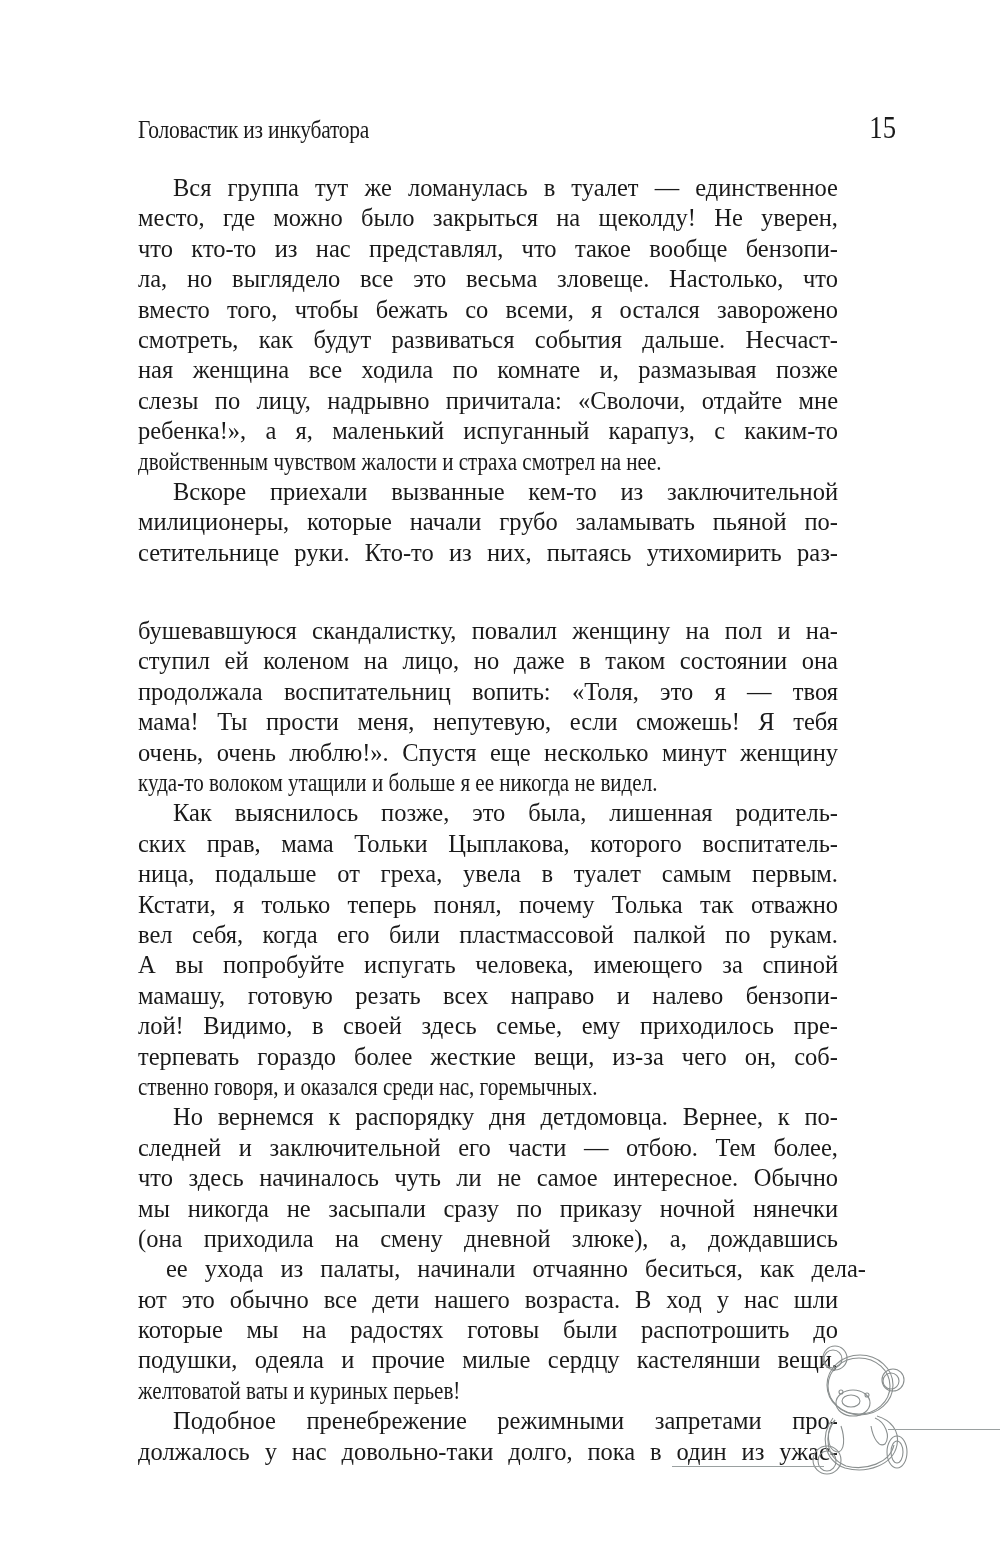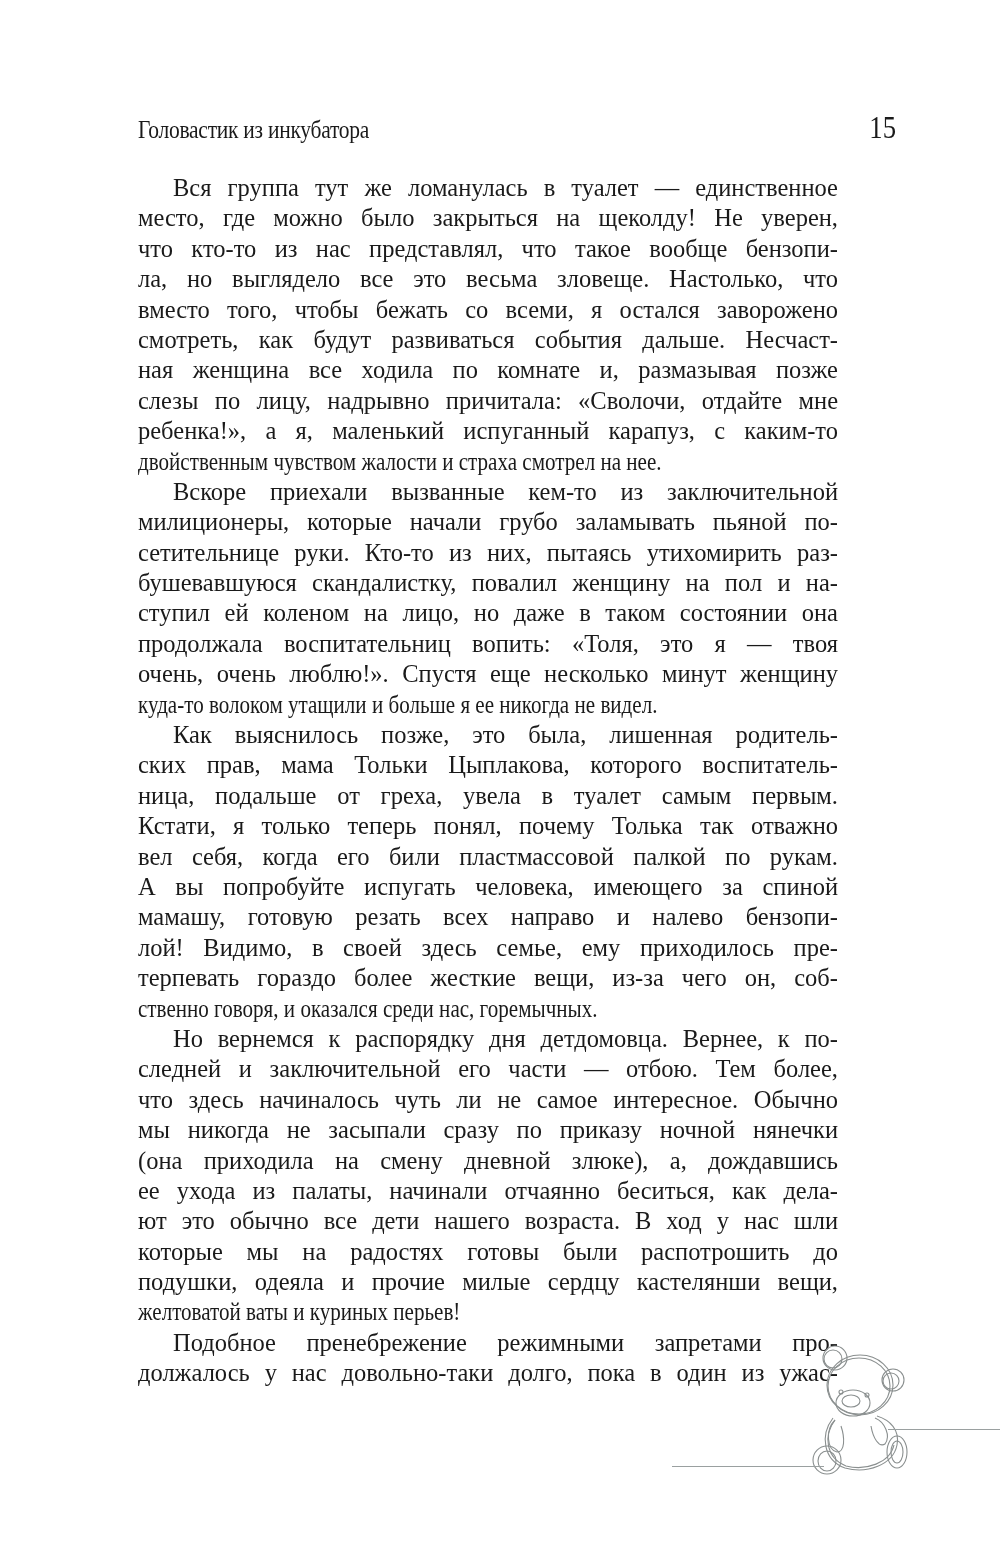--- a/index.html
+++ b/index.html
@@ -27,41 +27,42 @@
     <div class="line" style="display: block; width: 700px; padding-left: 0px; transform: scaleX(1); box-sizing: border-box;">ла, но выглядело все это весьма зловеще. Настолько, что</div>
     <div class="line" style="display: block; width: 700px; padding-left: 0px; transform: scaleX(1); box-sizing: border-box;">вместо того, чтобы бежать со всеми, я остался заворожено</div>
     <div class="line" style="display: block; width: 700px; padding-left: 0px; transform: scaleX(1); box-sizing: border-box;">смотреть, как будут развиваться события дальше. Несчаст-</div>
     <div class="line" style="display: block; width: 700px; padding-left: 0px; transform: scaleX(1); box-sizing: border-box;">ная женщина все ходила по комнате и, размазывая позже</div>
     <div class="line" style="display: block; width: 700px; padding-left: 0px; transform: scaleX(1); box-sizing: border-box;">слезы по лицу, надрывно причитала: «Сволочи, отдайте мне</div>
     <div class="line" style="display: block; width: 700px; padding-left: 0px; transform: scaleX(1); box-sizing: border-box;">ребенка!», а я, маленький испуганный карапуз, с каким-то</div>
     <div class="line last" style="display: block; width: 813.953px; padding-left: 0px; transform: scaleX(0.86); box-sizing: border-box;">двойственным чувством жалости и страха смотрел на нее.</div>
     <div class="line indent" style="display: block; width: 700px; padding-left: 35px; transform: scaleX(1); box-sizing: border-box;">Вскоре приехали вызванные кем-то из заключительной</div>
     <div class="line" style="display: block; width: 700px; padding-left: 0px; transform: scaleX(1); box-sizing: border-box;">милиционеры, которые начали грубо заламывать пьяной по-</div>
     <div class="line" style="display: block; width: 700px; padding-left: 0px; transform: scaleX(1); box-sizing: border-box;">сетительнице руки. Кто-то из них, пытаясь утихомирить раз-</div>
-    <div class="line" style="display: block; width: 700px; padding-left: 0px; transform: scaleX(1); box-sizing: border-box;">бушевавшуюся скандалистку, повалил женщину на пол и на-</div>
+    <div class="line" style="display: block; width: 700px; padding-left: 0px; transform: scaleX(1); box-sizing: border-box; margin-top: 48px;">бушевавшуюся скандалистку, повалил женщину на пол и на-</div>
     <div class="line" style="display: block; width: 700px; padding-left: 0px; transform: scaleX(1); box-sizing: border-box;">ступил ей коленом на лицо, но даже в таком состоянии она</div>
     <div class="line" style="display: block; width: 700px; padding-left: 0px; transform: scaleX(1); box-sizing: border-box;">продолжала воспитательниц вопить: «Толя, это я — твоя</div>
+    <div class="line" style="display: block; width: 700px; padding-left: 0px; transform: scaleX(1); box-sizing: border-box;">мама! Ты прости меня, непутевую, если сможешь! Я тебя</div>
     <div class="line" style="display: block; width: 700px; padding-left: 0px; transform: scaleX(1); box-sizing: border-box;">очень, очень люблю!». Спустя еще несколько минут женщину</div>
     <div class="line last" style="display: block; width: 813.953px; padding-left: 0px; transform: scaleX(0.86); box-sizing: border-box;">куда-то волоком утащили и больше я ее никогда не видел.</div>
     <div class="line indent" style="display: block; width: 700px; padding-left: 35px; transform: scaleX(1); box-sizing: border-box;">Как выяснилось позже, это была, лишенная родитель-</div>
     <div class="line" style="display: block; width: 700px; padding-left: 0px; transform: scaleX(1); box-sizing: border-box;">ских прав, мама Тольки Цыплакова, которого воспитатель-</div>
     <div class="line" style="display: block; width: 700px; padding-left: 0px; transform: scaleX(1); box-sizing: border-box;">ница, подальше от греха, увела в туалет самым первым.</div>
     <div class="line" style="display: block; width: 700px; padding-left: 0px; transform: scaleX(1); box-sizing: border-box;">Кстати, я только теперь понял, почему Толька так отважно</div>
     <div class="line" style="display: block; width: 700px; padding-left: 0px; transform: scaleX(1); box-sizing: border-box;">вел себя, когда его били пластмассовой палкой по рукам.</div>
     <div class="line" style="display: block; width: 700px; padding-left: 0px; transform: scaleX(1); box-sizing: border-box;">А вы попробуйте испугать человека, имеющего за спиной</div>
     <div class="line" style="display: block; width: 700px; padding-left: 0px; transform: scaleX(1); box-sizing: border-box;">мамашу, готовую резать всех направо и налево бензопи-</div>
     <div class="line" style="display: block; width: 700px; padding-left: 0px; transform: scaleX(1); box-sizing: border-box;">лой! Видимо, в своей здесь семье, ему приходилось пре-</div>
     <div class="line" style="display: block; width: 700px; padding-left: 0px; transform: scaleX(1); box-sizing: border-box;">терпевать гораздо более жесткие вещи, из-за чего он, соб-</div>
     <div class="line last" style="display: block; width: 813.953px; padding-left: 0px; transform: scaleX(0.86); box-sizing: border-box;">ственно говоря, и оказался среди нас, горемычных.</div>
     <div class="line indent" style="display: block; width: 700px; padding-left: 35px; transform: scaleX(1); box-sizing: border-box;">Но вернемся к распорядку дня детдомовца. Вернее, к по-</div>
     <div class="line" style="display: block; width: 700px; padding-left: 0px; transform: scaleX(1); box-sizing: border-box;">следней и заключительной его части — отбою. Тем более,</div>
     <div class="line" style="display: block; width: 700px; padding-left: 0px; transform: scaleX(1); box-sizing: border-box;">что здесь начиналось чуть ли не самое интересное. Обычно</div>
     <div class="line" style="display: block; width: 700px; padding-left: 0px; transform: scaleX(1); box-sizing: border-box;">мы никогда не засыпали сразу по приказу ночной нянечки</div>
     <div class="line" style="display: block; width: 700px; padding-left: 0px; transform: scaleX(1); box-sizing: border-box;">(она приходила на смену дневной злюке), а, дождавшись</div>
-    <div class="line" style="display: block; width: 700px; padding-left: 0px; transform: scaleX(1); box-sizing: border-box;">ее ухода из палаты, начинали отчаянно беситься, как дела-</div>
+    <div class="line" style="display: block; width: 700px; padding-left: 0px; transform: scaleX(1); box-sizing: border-box; margin-left: 28px;">ее ухода из палаты, начинали отчаянно беситься, как дела-</div>
     <div class="line" style="display: block; width: 700px; padding-left: 0px; transform: scaleX(1); box-sizing: border-box;">ют это обычно все дети нашего возраста. В ход у нас шли</div>
     <div class="line" style="display: block; width: 700px; padding-left: 0px; transform: scaleX(1); box-sizing: border-box;">которые мы на радостях готовы были распотрошить до</div>
     <div class="line" style="display: block; width: 700px; padding-left: 0px; transform: scaleX(1); box-sizing: border-box;">подушки, одеяла и прочие милые сердцу кастелянши вещи,</div>
     <div class="line last" style="display: block; width: 813.953px; padding-left: 0px; transform: scaleX(0.86); box-sizing: border-box;">желтоватой ваты и куриных перьев!</div>
     <div class="line indent" style="display: block; width: 700px; padding-left: 35px; transform: scaleX(1); box-sizing: border-box;">Подобное пренебрежение режимными запретами про-</div>
     <div class="line" style="display: block; width: 700px; padding-left: 0px; transform: scaleX(1); box-sizing: border-box;">должалось у нас довольно-таки долго, пока в один из ужас-</div>
   </div>
 
 <svg class="bear" viewBox="0 0 110 140" fill="none" stroke="#8a8f8f" stroke-width="1.1">
 

